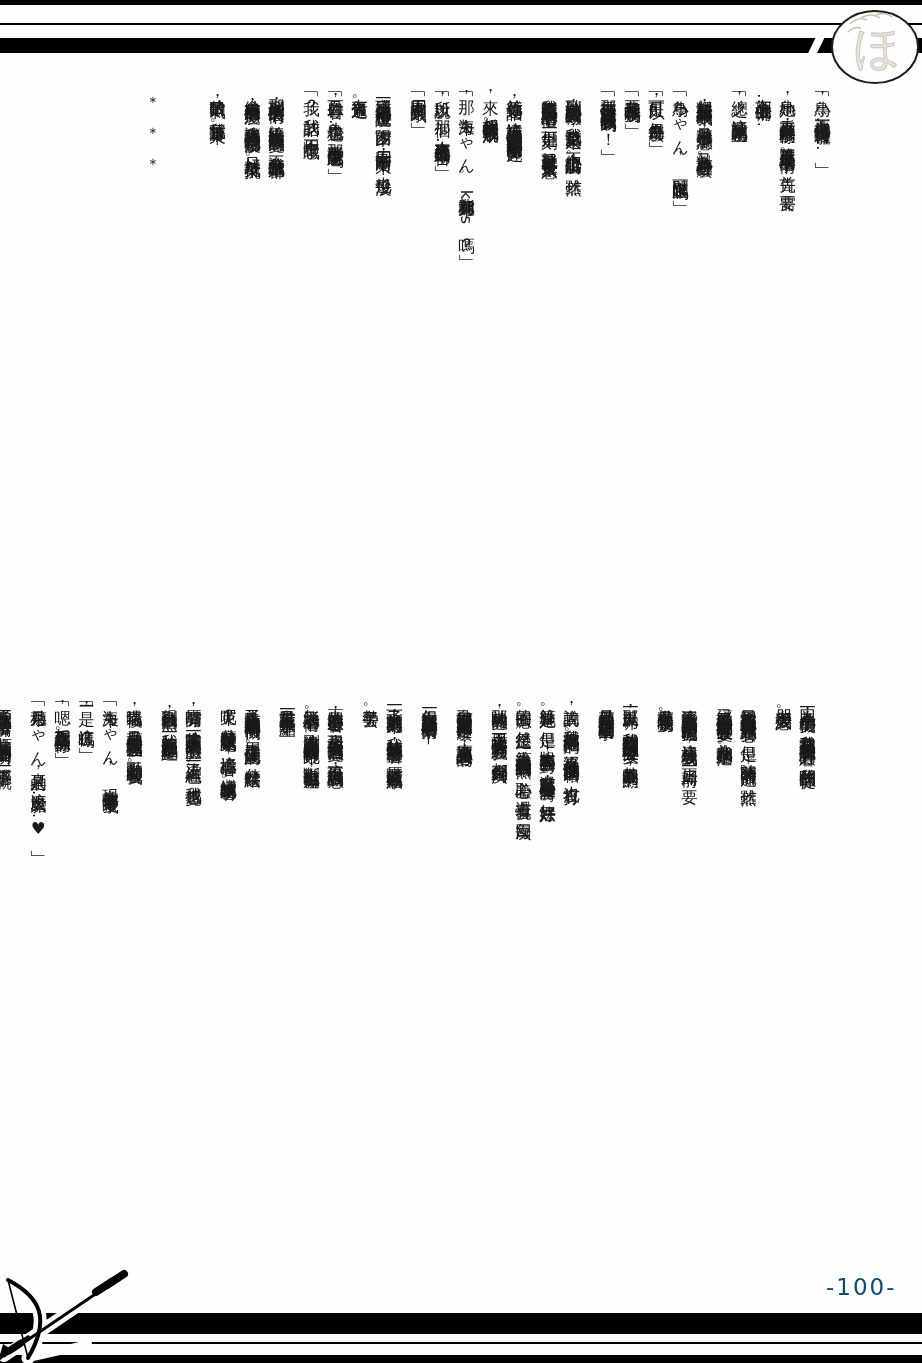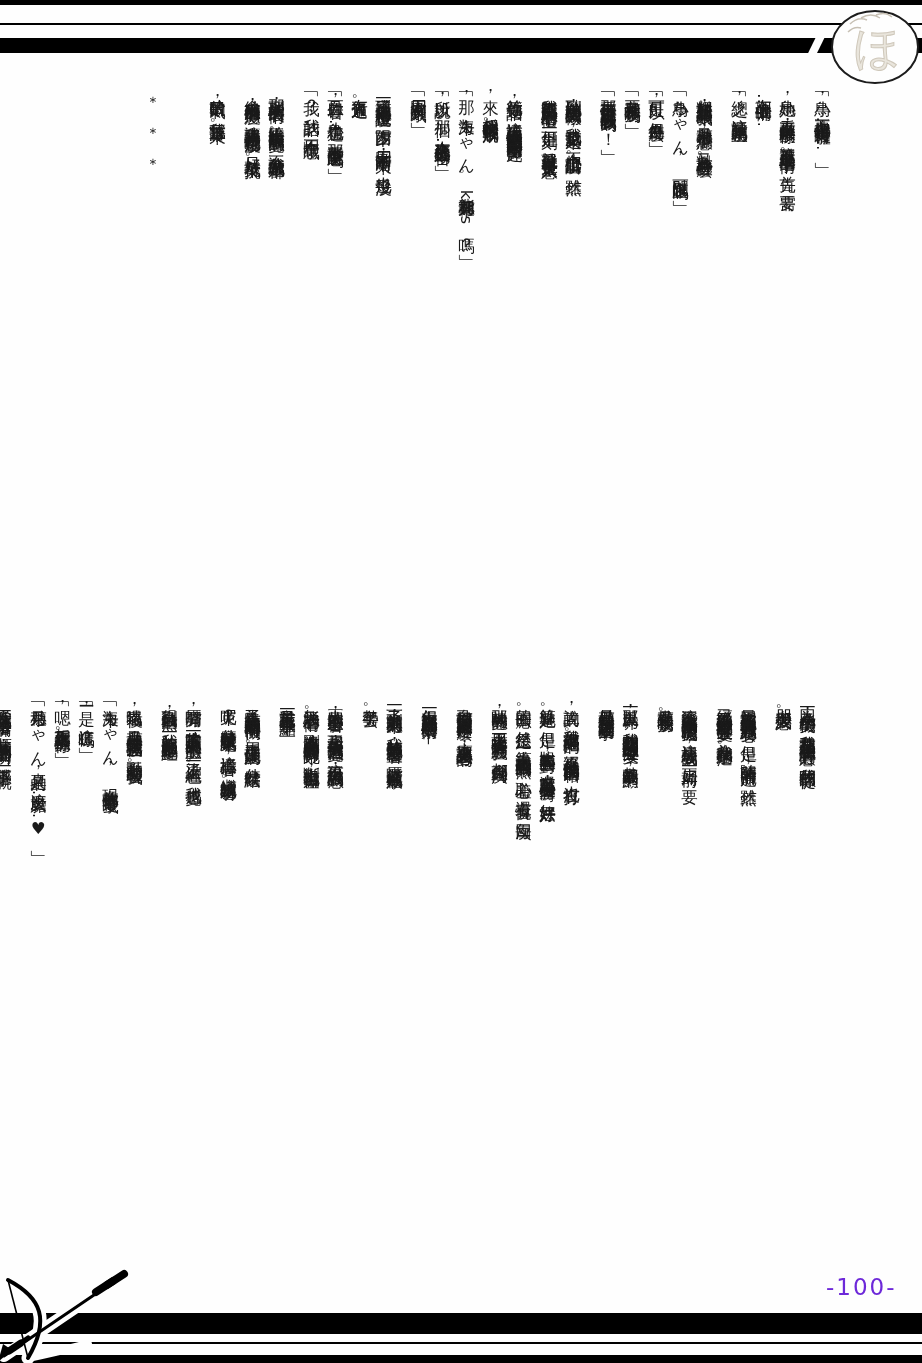--- a/index.html
+++ b/index.html
@@ -48,21 +48,21 @@
     margin-block-start:26px;
     padding-block-start:14px;
     font-size:15px;
     letter-spacing:16px;
     color:#222;
   }
 
   
   #page-number{
     position:absolute;top:1274px;left:826px;
-    font-size:23px;letter-spacing:2px;color:#6d28d9;
+    font-size:23px;letter-spacing:2px;color:#0c4a6e;
     font-family:"DejaVu Sans","Liberation Sans",sans-serif;
     text-align:center;
   }
 </style>
 </head>
 <body>
 
 <div class="bar" id="top-edge-strip"></div>
 <div class="bar" id="top-rule-line"></div>
 <div class="bar" id="top-banner-bar"></div>

